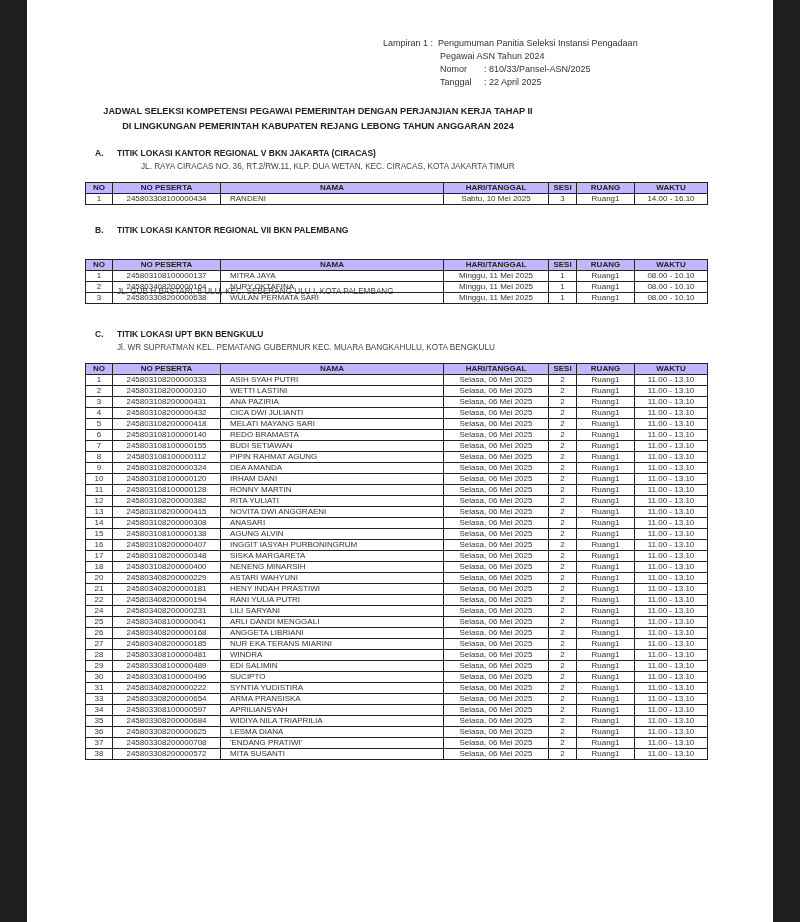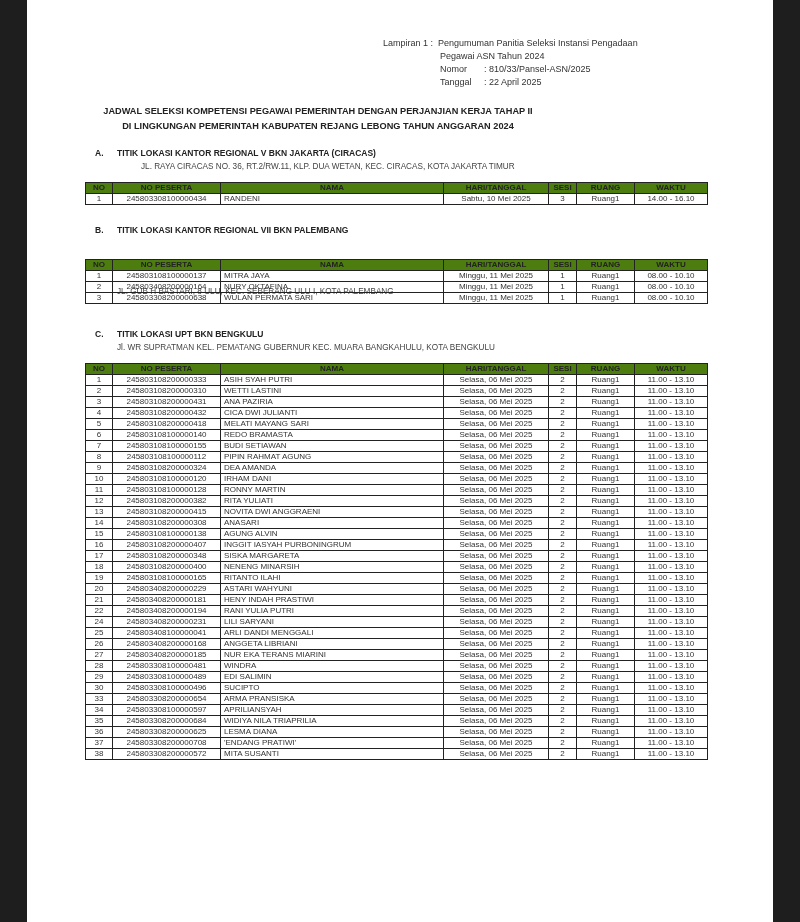--- a/index.html
+++ b/index.html
@@ -10,23 +10,23 @@
   .lampiran .row { display:flex; }
   .lampiran .lbl { width:55px; }
   .lampiran .ind { margin-left:57px; display:flex; }
   .lampiran .k { width:44px; }
   .title { position:absolute; left:0; width:636px; text-align:center; font-weight:bold; font-size:9.2px; color:#222; }
   .sec-head { position:absolute; left:95px; font-size:8.5px; font-weight:bold; color:#222; display:flex; }
   .sec-head .letter { width:22px; }
   .sec-addr { position:absolute; left:117px; font-size:8.2px; color:#444; }
   table { position:absolute; left:85px; border-collapse:collapse; table-layout:fixed; width:622px; font-size:8px; }
   td, th { border:1px solid #222; padding:0 2px; height:10px; line-height:10px; white-space:nowrap; overflow:hidden; }
-  th { background:#4d7c0f; font-weight:bold; text-align:center; color:#222; }
+  th { background:#c4b5fd; font-weight:bold; text-align:center; color:#222; }
   td { color:#333; text-align:center; }
-  td.name { text-align:left; padding-left:3px; }
+  td.name { text-align:left; padding-left:9px; }
   table { border:1.5px solid #111; }
 </style>
 </head>
 <body>
 
 <div class="page"></div>
 
 <div class="lampiran">
   <div class="row">
     <span class="lbl">Lampiran 1 :</span>
@@ -328,29 +328,20 @@
       <tr>
         <td>18</td>
         <td>245803108200000400</td>
         <td class="name">NENENG MINARSIH</td>
         <td>Selasa, 06 Mei 2025</td>
         <td>2</td>
         <td>Ruang1</td>
         <td>11.00 - 13.10</td>
       </tr>
       <tr>
-        <td>19</td>
-        <td>245803108100000165</td>
-        <td class="name">RITANTO ILAHI</td>
-        <td>Selasa, 06 Mei 2025</td>
-        <td>2</td>
-        <td>Ruang1</td>
-        <td>11.00 - 13.10</td>
-      </tr>
-      <tr>
         <td>20</td>
         <td>245803408200000229</td>
         <td class="name">ASTARI WAHYUNI</td>
         <td>Selasa, 06 Mei 2025</td>
         <td>2</td>
         <td>Ruang1</td>
         <td>11.00 - 13.10</td>
       </tr>
       <tr>
         <td>21</td>
@@ -427,20 +418,29 @@
       <tr>
         <td>30</td>
         <td>245803308100000496</td>
         <td class="name">SUCIPTO</td>
         <td>Selasa, 06 Mei 2025</td>
         <td>2</td>
         <td>Ruang1</td>
         <td>11.00 - 13.10</td>
       </tr>
       <tr>
+        <td>31</td>
+        <td>245803408200000222</td>
+        <td class="name">SYNTIA YUDISTIRA</td>
+        <td>Selasa, 06 Mei 2025</td>
+        <td>2</td>
+        <td>Ruang1</td>
+        <td>11.00 - 13.10</td>
+      </tr>
+      <tr>
         <td>33</td>
         <td>245803308200000654</td>
         <td class="name">ARMA PRANSISKA</td>
         <td>Selasa, 06 Mei 2025</td>
         <td>2</td>
         <td>Ruang1</td>
         <td>11.00 - 13.10</td>
       </tr>
       <tr>
         <td>34</td>

